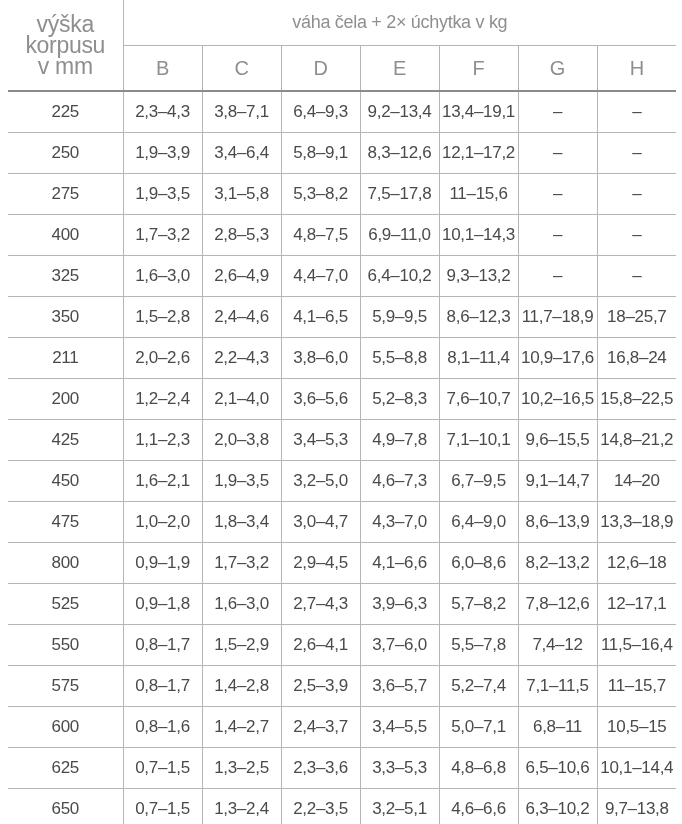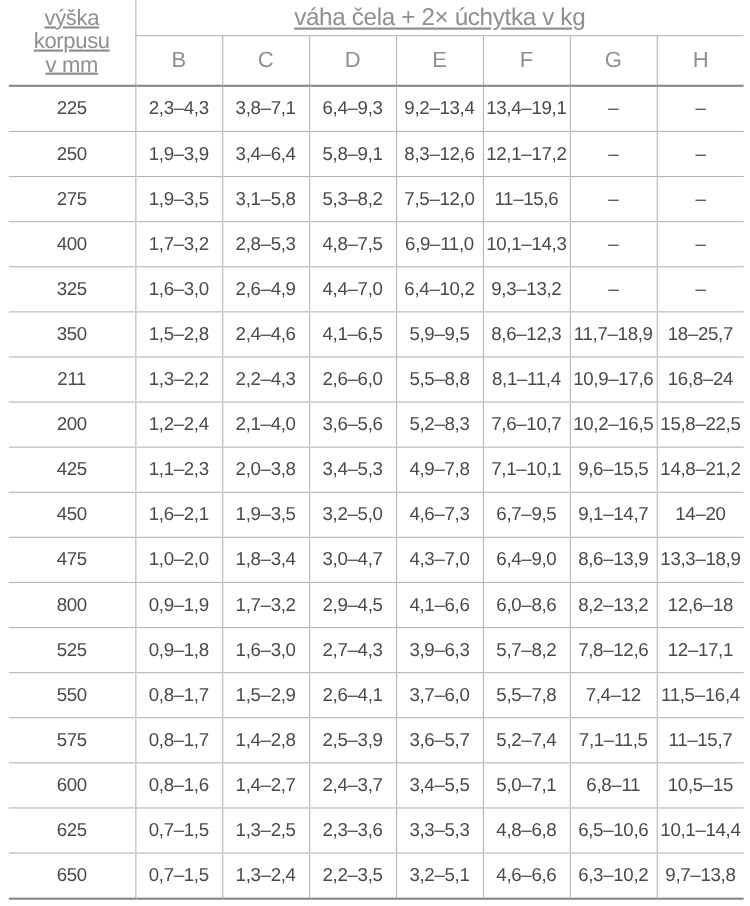--- a/index.html
+++ b/index.html
@@ -24,26 +24,25 @@
   col.datacol{width:79px;}
   th,td{
     padding:0;text-align:center;vertical-align:middle;
     font-weight:400;letter-spacing:-0.3px;
   }
   
   thead th{color:var(--text-header);}
   th.corner{
     border-right:1px solid var(--line-thin);
     border-bottom:2px solid var(--line-thick);
-    font-size:20px;line-height:21px;height:auto;text-decoration:underline;
+    font-size:23px;line-height:21px;height:auto;
   }
   th.group{
-    height:32px;font-size:22px;
+    height:45px;font-size:18px;
     border-bottom:1px solid var(--line-thin);
-    text-decoration:underline;
   }
   tr.colrow th{
     height:44px;font-size:20px;
     border-bottom:2px solid var(--line-thick);
   }
   tr.colrow th + th{border-left:1px solid var(--line-thin);}
   
   tbody th,tbody td{
     height:40px;font-size:17px;color:var(--text-data);
     border-bottom:1px solid var(--line-thin);
@@ -101,21 +100,21 @@
           <td>8,3–12,6</td>
           <td>12,1–17,2</td>
           <td>–</td>
           <td>–</td>
         </tr>
         <tr>
           <th>275</th>
           <td>1,9–3,5</td>
           <td>3,1–5,8</td>
           <td>5,3–8,2</td>
-          <td>7,5–12,0</td>
+          <td>7,5–17,8</td>
           <td>11–15,6</td>
           <td>–</td>
           <td>–</td>
         </tr>
         <tr>
           <th>400</th>
           <td>1,7–3,2</td>
           <td>2,8–5,3</td>
           <td>4,8–7,5</td>
           <td>6,9–11,0</td>
@@ -138,23 +137,23 @@
           <td>1,5–2,8</td>
           <td>2,4–4,6</td>
           <td>4,1–6,5</td>
           <td>5,9–9,5</td>
           <td>8,6–12,3</td>
           <td>11,7–18,9</td>
           <td>18–25,7</td>
         </tr>
         <tr>
           <th>211</th>
-          <td>1,3–2,2</td>
+          <td>2,0–2,6</td>
           <td>2,2–4,3</td>
-          <td>2,6–6,0</td>
+          <td>3,8–6,0</td>
           <td>5,5–8,8</td>
           <td>8,1–11,4</td>
           <td>10,9–17,6</td>
           <td>16,8–24</td>
         </tr>
         <tr>
           <th>200</th>
           <td>1,2–2,4</td>
           <td>2,1–4,0</td>
           <td>3,6–5,6</td>

